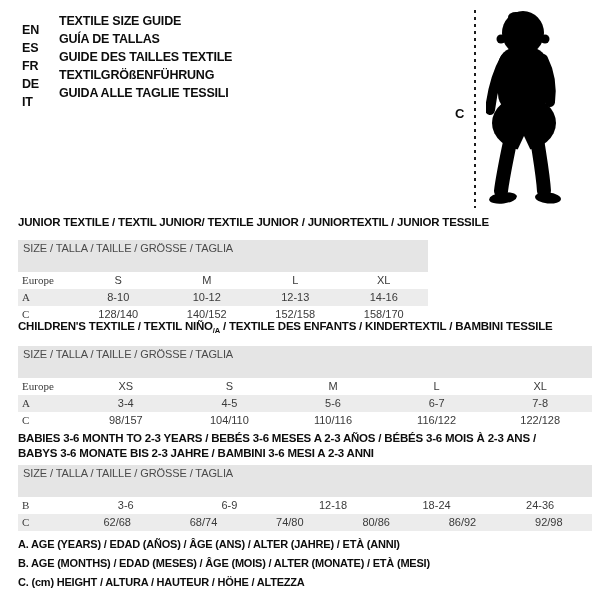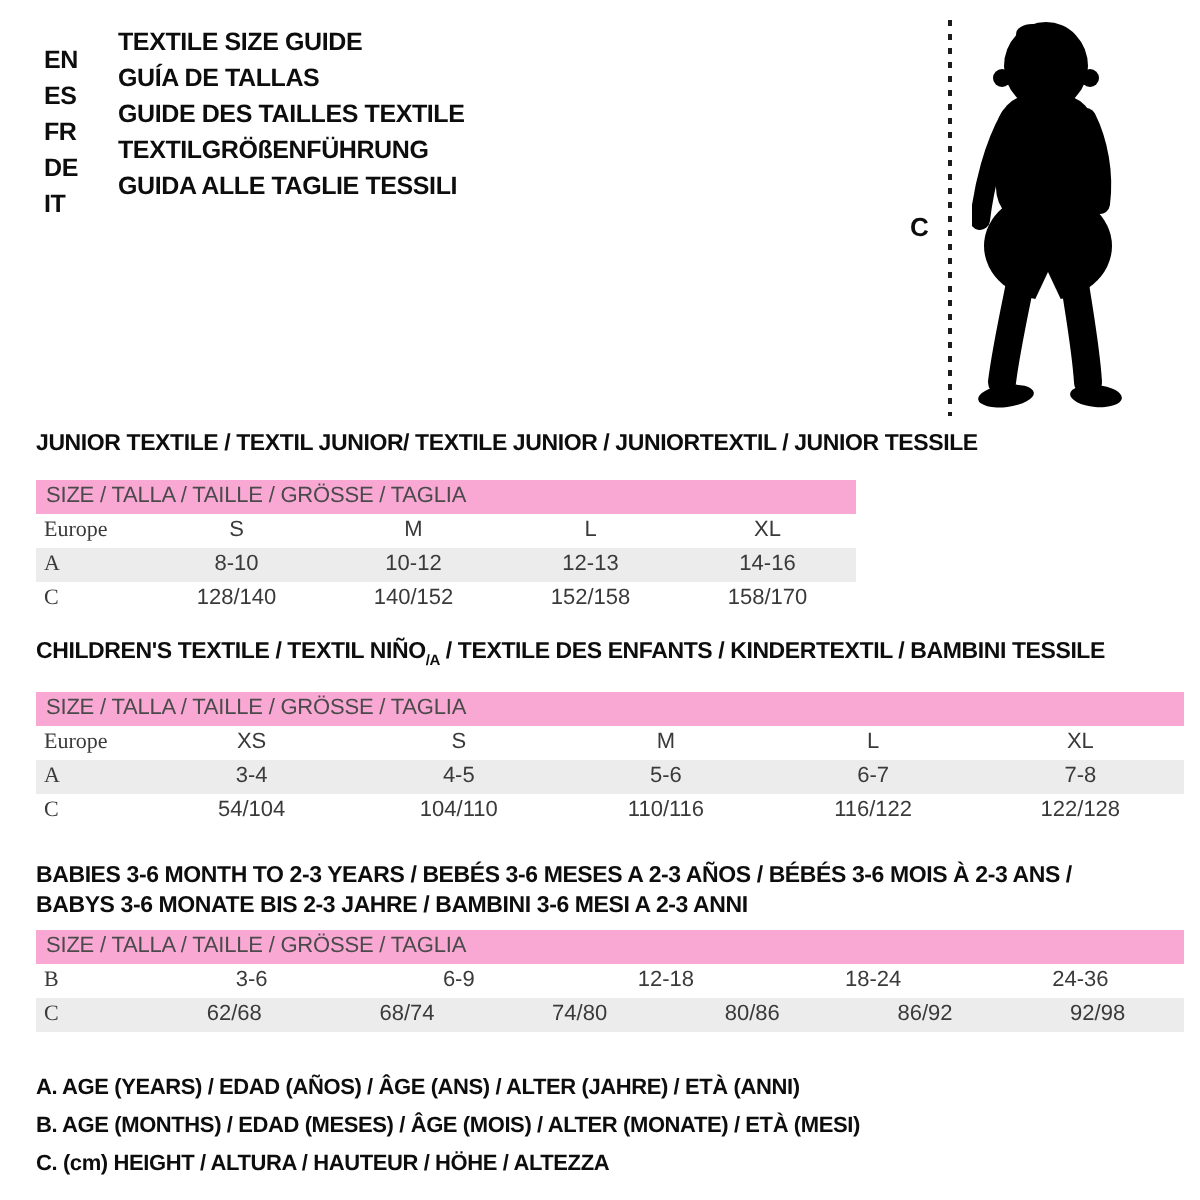--- a/index.html
+++ b/index.html
@@ -29,21 +29,21 @@
   #title1 { top:215px; }
   #title2 { top:319px; }
   #title3 { top:431px; line-height:15px; }
   .sub { font-size:7.5px; vertical-align:sub; }
 
   
   .size-table { position:absolute; left:18px; }
   #table1 { top:240px; width:410px; }
   #table2 { top:346px; width:574px; }
   #table3 { top:465px; width:574px; }
-  .size-bar { height:17px; line-height:16px; background:#f9a8d4; color:#4a4a4a;
+  .size-bar { height:32px; line-height:16px; background:#e5e5e5; color:#4a4a4a;
               font-size:11px; padding-left:5px; letter-spacing:-0.1px; }
   .t-row { display:flex; height:17px; line-height:17px; font-size:11px; color:#3a3a3a; }
   .t-row.alt { background:#ececec; }
   .t-label { width:52px; padding-left:4px;font-family:Liberation Serif, serif; }
   .t-cell { flex:1; text-align:center; }
 
   
   .legend { position:absolute; left:18px; top:535px; }
   .legend-line { height:19px; line-height:19px; font-weight:bold; font-size:11px;
                  letter-spacing:-0.2px; color:#0d0d0d; white-space:nowrap; }
@@ -134,21 +134,21 @@
   <div class="t-row alt">
     <span class="t-label">A</span>
     <span class="t-cell">3-4</span>
     <span class="t-cell">4-5</span>
     <span class="t-cell">5-6</span>
     <span class="t-cell">6-7</span>
     <span class="t-cell">7-8</span>
   </div>
   <div class="t-row">
     <span class="t-label">C</span>
-    <span class="t-cell">54/104</span>
+    <span class="t-cell">98/157</span>
     <span class="t-cell">104/110</span>
     <span class="t-cell">110/116</span>
     <span class="t-cell">116/122</span>
     <span class="t-cell">122/128</span>
   </div>
 </div>
 
 <div class="sec-title" id="title3">
   <div>BABIES 3-6 MONTH TO 2-3 YEARS / BEBÉS 3-6 MESES A 2-3 AÑOS / BÉBÉS 3-6 MOIS À 2-3 ANS /</div>
   <div>BABYS 3-6 MONATE BIS 2-3 JAHRE / BAMBINI 3-6 MESI A 2-3 ANNI</div>

